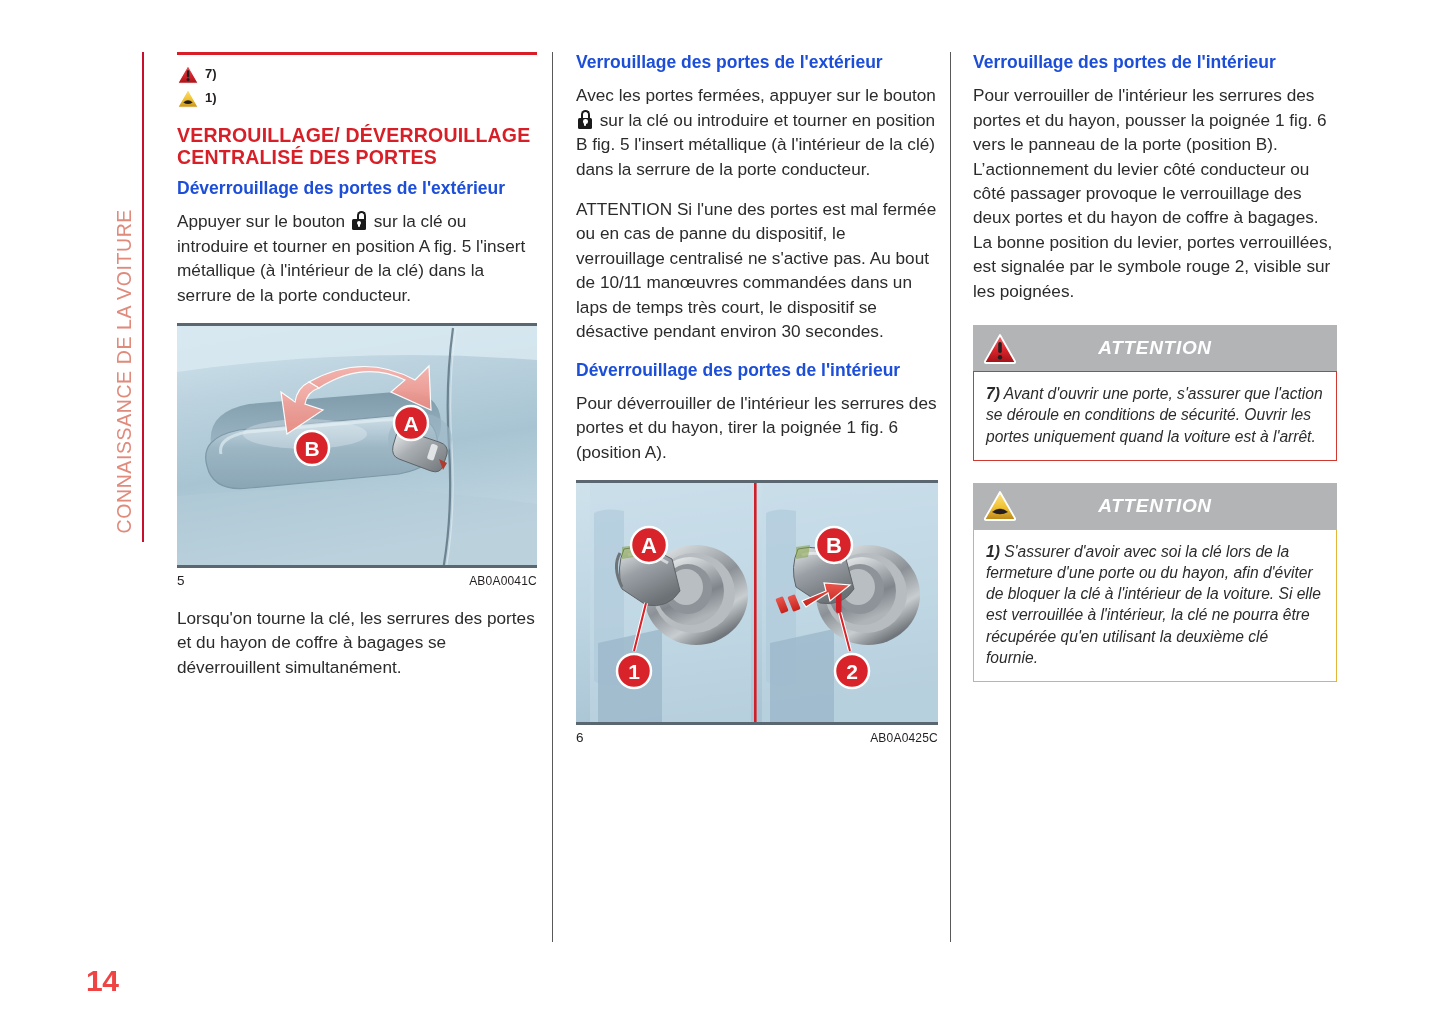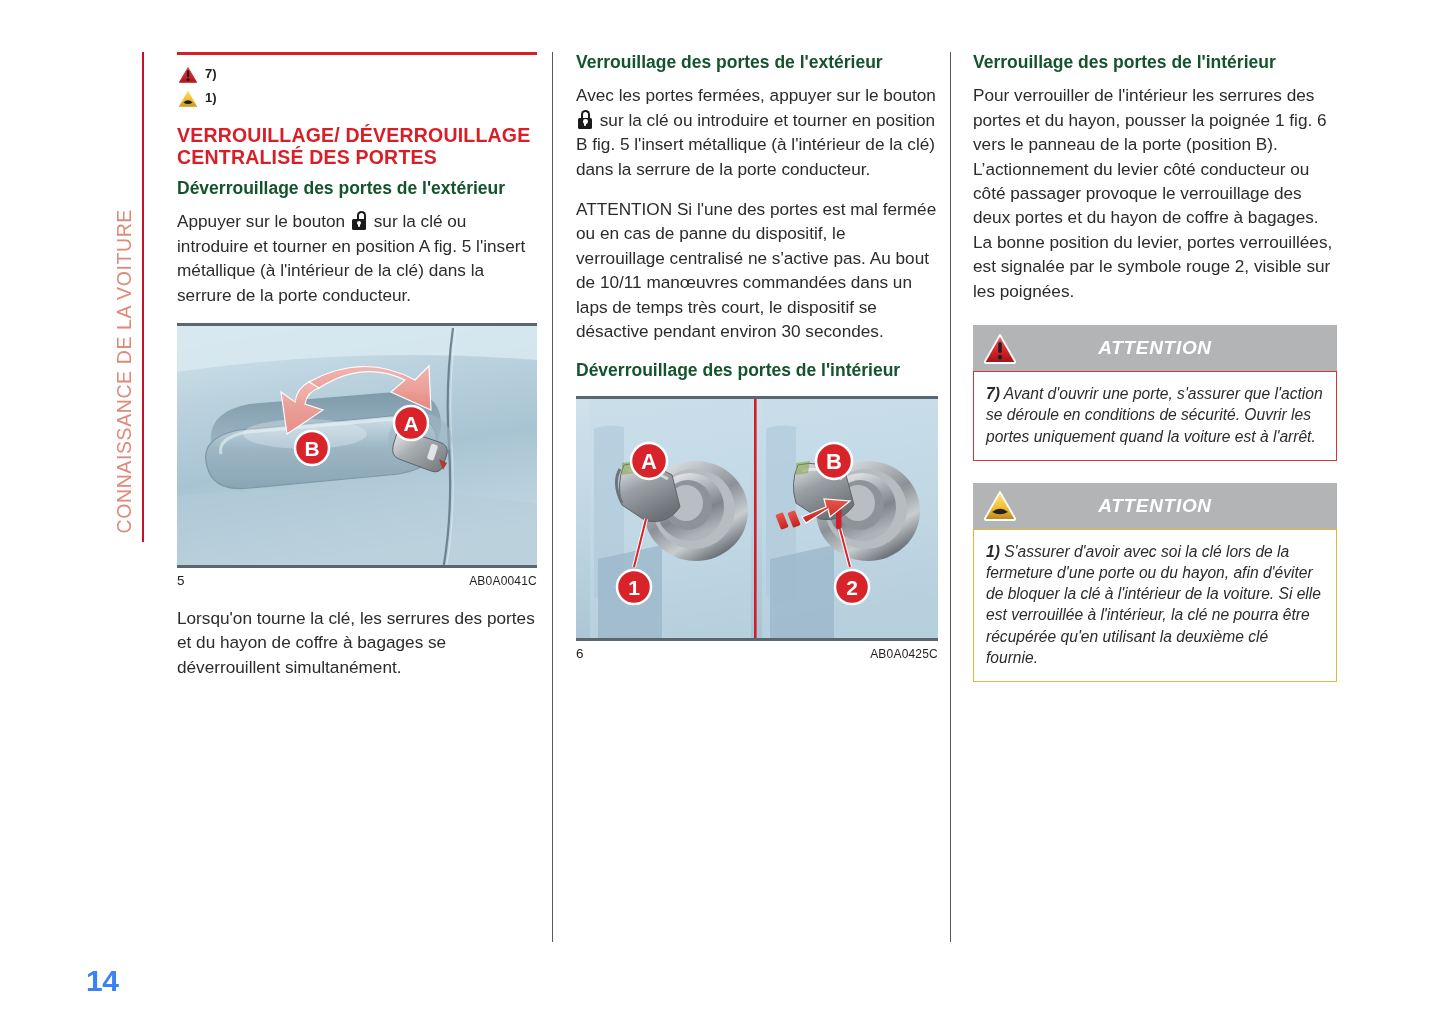--- a/index.html
+++ b/index.html
@@ -107,21 +107,21 @@
     color: #d81e26;
     line-height: 1.14;
     letter-spacing: 0.2px;
     margin: 0 0 10px 0;
     text-transform: uppercase;
   }
 
   .sub-title {
     font-size: 17.5px;
     font-weight: bold;
-    color: #14532d;
+    color: #1d4ed8;
     line-height: 1.16;
     margin: 0 0 11px 0;
   }
   .col-2 .sub-title, .col-3 .sub-title { margin-top: 0; }
 
   .body-text {
     font-size: 17.2px;
     line-height: 1.42;
     color: #2b2b2b;
     margin: 0 0 16px 0;
@@ -233,21 +233,21 @@
   .att-body.amber { border-color: #e3b63a; }
   .att-body b { font-style: italic; font-weight: bold; }
 
   
   .page-num {
     position: absolute;
     left: 86px;
     bottom: 28px;
     font-size: 30px;
     font-weight: bold;
-    color: #3b82f6;
+    color: #ef4444;
     letter-spacing: -0.5px;
   }
 </style>
 </head>
 <body>
 
 <div class="page">
 
   <div class="side-tab">
     <div class="side-tab-text">CONNAISSANCE DE LA VOITURE</div>
@@ -379,20 +379,21 @@
   <div class="col col-2">
 
     <h3 class="sub-title">Verrouillage des portes de l'extérieur</h3>
 
     <p class="body-text"><span>Avec les portes fermées, appuyer sur le bouton </span><span class="pad"><span class="shackle"></span><span class="bodyb"></span><span class="keyhole"></span></span><span> sur la clé ou introduire et tourner en position B fig. 5 l'insert métallique (à l'intérieur de la clé) dans la serrure de la porte conducteur.</span></p>
 
     <p class="body-text">ATTENTION Si l'une des portes est mal fermée ou en cas de panne du dispositif, le verrouillage centralisé ne s'active pas. Au bout de 10/11 manœuvres commandées dans un laps de temps très court, le dispositif se désactive pendant environ 30 secondes.</p>
 
     <h3 class="sub-title">Déverrouillage des portes de l'intérieur</h3>
 
+    <p class="body-text">Pour déverrouiller de l'intérieur les serrures des portes et du hayon, tirer la poignée 1 fig. 6 (position A).</p>
 
     <div class="figure" style="margin-top:16px;">
       <div class="fig-frame" style="height:245px;">
         <svg width="362" height="245" viewBox="0 0 362 245" style="display:block;">
           <defs>
             <linearGradient id="panelG" x1="0" y1="0" x2="0.2" y2="1">
               <stop offset="0%" stop-color="#cfe2ec"></stop>
               <stop offset="55%" stop-color="#bdd5e2"></stop>
               <stop offset="100%" stop-color="#a9c4d4"></stop>
             </linearGradient>

